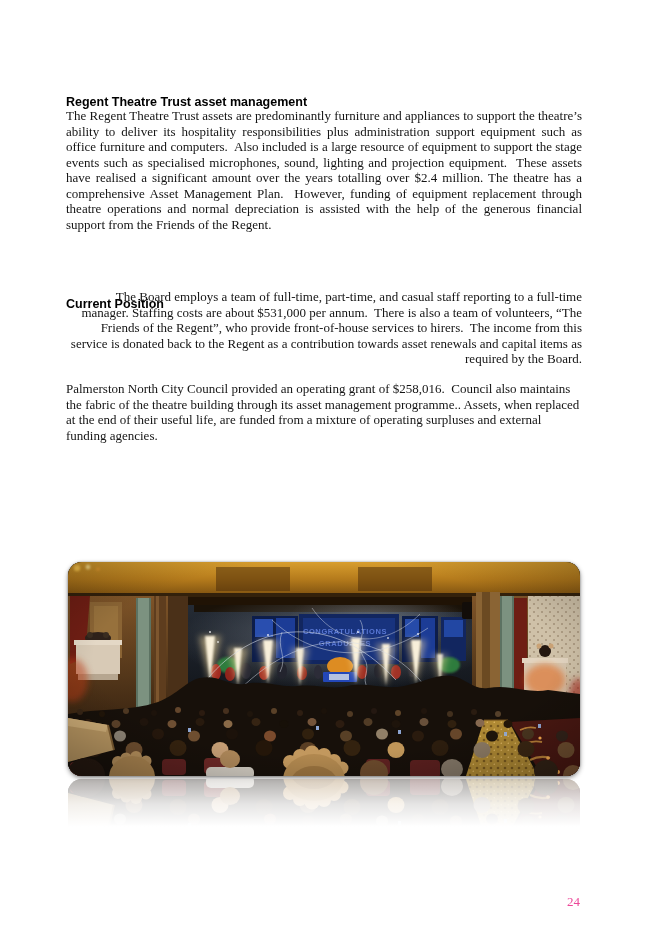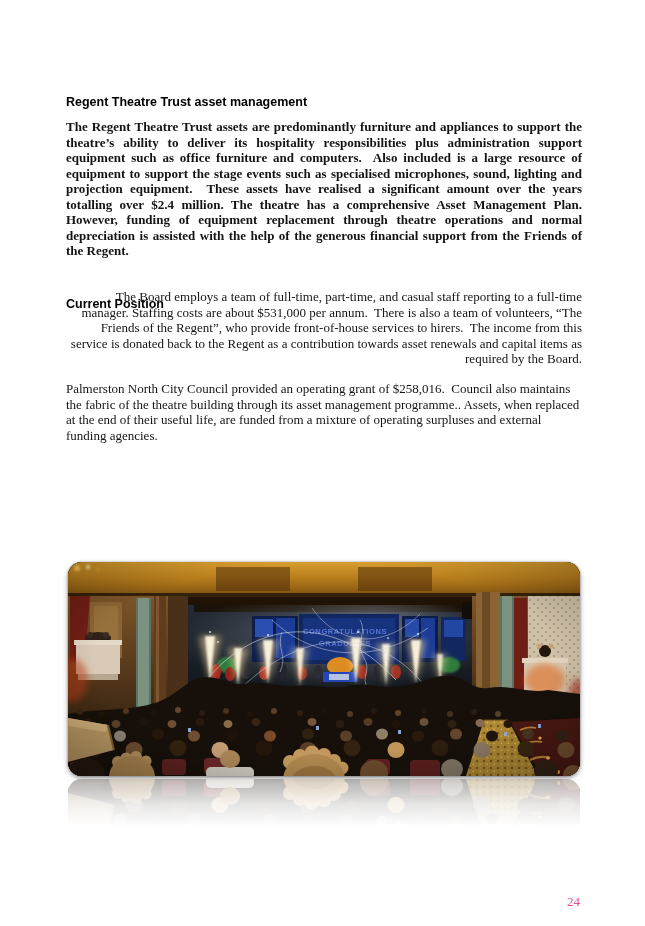--- a/index.html
+++ b/index.html
@@ -3,21 +3,21 @@
 <meta charset="utf-8">
 <style>
   html,body{margin:0;padding:0;background:#ffffff;}
   .page{position:relative;width:645px;height:926px;background:#fff;overflow:hidden;
         font-family:"Liberation Serif",serif;color:#141414;}
   .doc-heading{position:absolute;left:66px;width:516px;margin:0;
         font-family:"Liberation Sans",sans-serif;font-weight:bold;font-size:12.5px;color:#000;}
   .doc-para{position:absolute;left:66px;width:516px;margin:0;
         font-size:13px;line-height:15.5px;white-space:pre-wrap;}
   .justified{text-align:justify;}
-  #h1{top:95px;} #p1{top:119px;font-weight:bold;} #h2{top:261px;margin-top:36px;} #p2{top:289px;text-align:right;}
+  #h1{top:95px;} #p1{top:108px;} #h2{top:261px;margin-top:36px;} #p2{top:289px;text-align:right;}
   #p3{top:381px;} #p4{top:463px;}
   .photo-wrap{position:absolute;left:68px;top:562px;width:512px;}
   .photo{width:512px;height:214px;border-radius:14px;overflow:hidden;background:#140e08;
          box-shadow:0 2px 5px rgba(0,0,0,.45),0 0 2px rgba(0,0,0,.35);}
   .photo svg{display:block;}
   .refl{position:relative;width:512px;height:56px;margin-top:3px;overflow:hidden;
         border-top-left-radius:14px;border-top-right-radius:14px;}
   .refl svg{display:block;transform:scaleY(-1);opacity:.6;}
   .refl-fade{position:absolute;left:0;top:0;right:0;bottom:0;
         background:linear-gradient(180deg,rgba(255,255,255,.45) 0%,rgba(255,255,255,.82) 45%,#ffffff 85%);}

